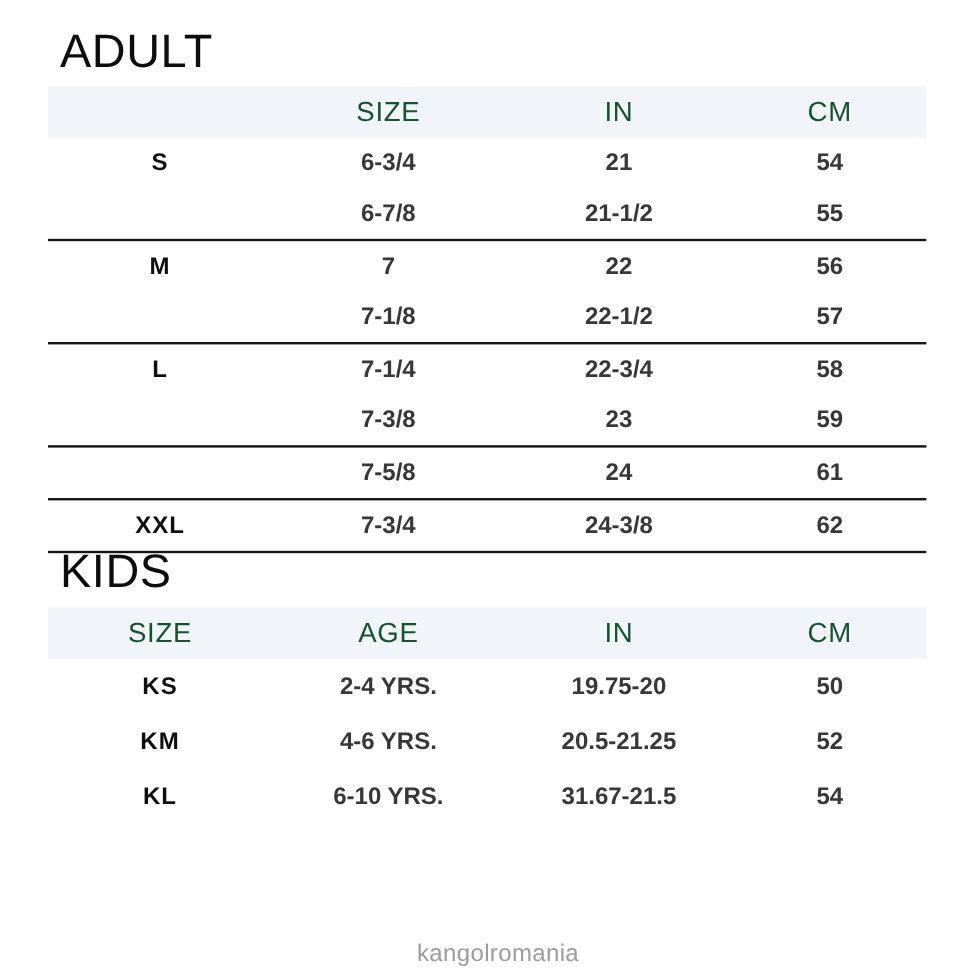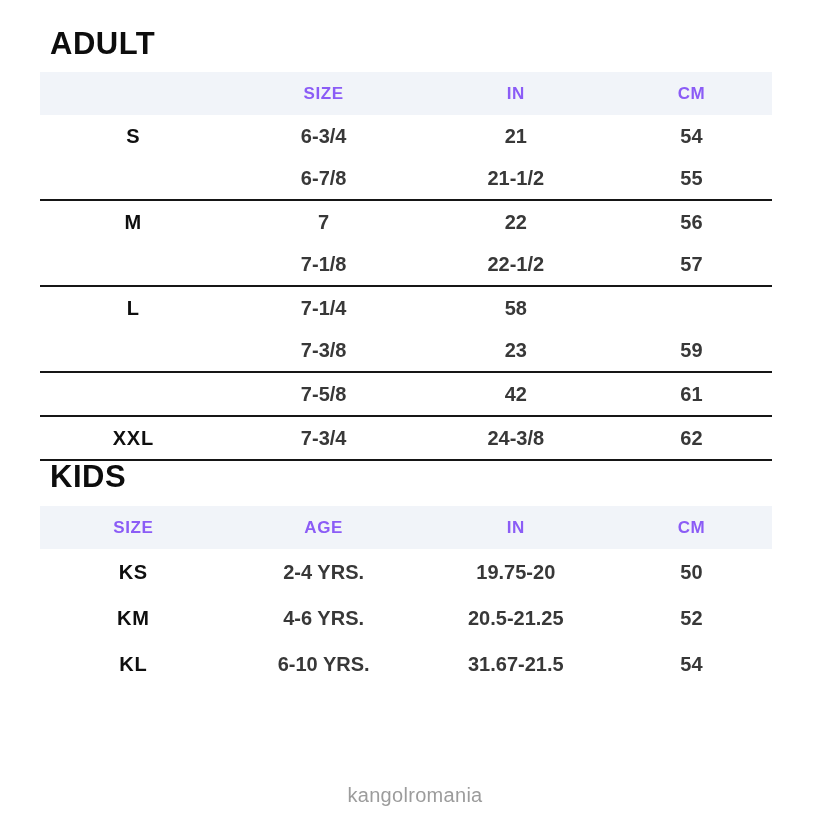--- a/index.html
+++ b/index.html
@@ -13,46 +13,46 @@
   }
   .page {
     position: relative;
     width: 814px;
     height: 814px;
     overflow: hidden;
     padding-top: 28px;
   }
   .section-title {
     margin: 0 0 0 50px;
-    font-size: 31px;
+    font-size: 39px;
     line-height: 32px;
-    font-weight: 700;
+    font-weight: 400;
     letter-spacing: 0.5px;
     color: #0d0d0d;
   }
   .size-table {
     margin-left: 40px;
     width: 732px;
   }
   .adult-table { margin-top: 12px; }
   .kids-table  { margin-top: 13px; }
   .thead {
     display: grid;
     grid-template-columns: 25.5% 26.5% 26% 22%;
     height: 43px;
     background: #f1f4f9;
   }
   .th {
     display: flex;
     align-items: center;
     justify-content: center;
-    font-size: 17px;
-    font-weight: 700;
+    font-size: 23px;
+    font-weight: 400;
     letter-spacing: 0.6px;
-    color: #8b5cf6;
+    color: #14532d;
   }
   .group { border-bottom: 2px solid #161616; }
   .row {
     display: grid;
     grid-template-columns: 25.5% 26.5% 26% 22%;
     height: 42px;
   }
   .kids-table .row { height: 46px; }
   .cell {
     display: flex;
@@ -120,34 +120,35 @@
             <div class="cell"></div>
             <div class="cell">7-1/8</div>
             <div class="cell">22-1/2</div>
             <div class="cell">57</div>
           </div>
         </div>
         <div class="group">
           <div class="row">
             <div class="cell label">L</div>
             <div class="cell">7-1/4</div>
+            <div class="cell">22-3/4</div>
             <div class="cell">58</div>
           </div>
           <div class="row">
             <div class="cell"></div>
             <div class="cell">7-3/8</div>
             <div class="cell">23</div>
             <div class="cell">59</div>
           </div>
         </div>
         <div class="group">
           <div class="row">
             <div class="cell"></div>
             <div class="cell">7-5/8</div>
-            <div class="cell">42</div>
+            <div class="cell">24</div>
             <div class="cell">61</div>
           </div>
         </div>
         <div class="group">
           <div class="row">
             <div class="cell label">XXL</div>
             <div class="cell">7-3/4</div>
             <div class="cell">24-3/8</div>
             <div class="cell">62</div>
           </div>

